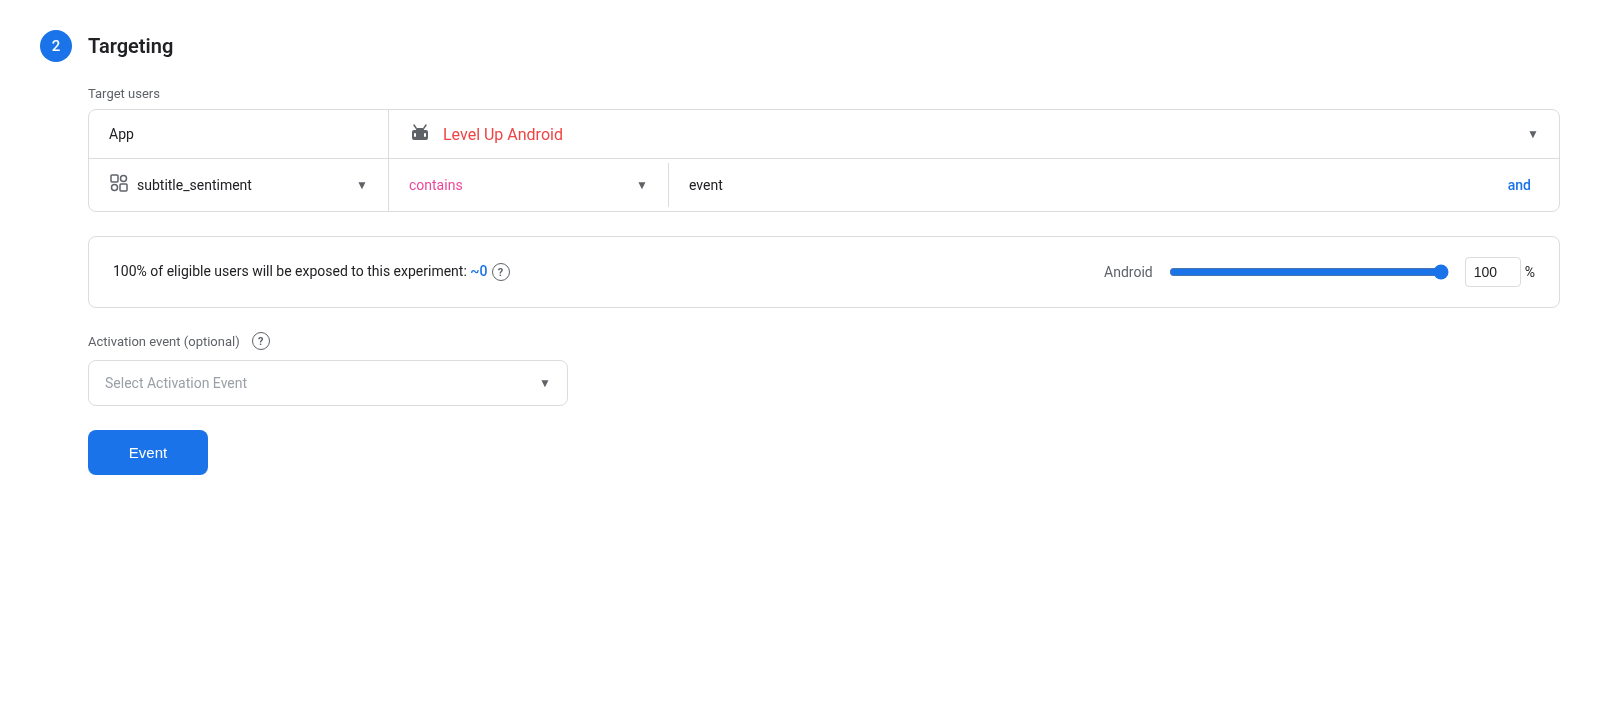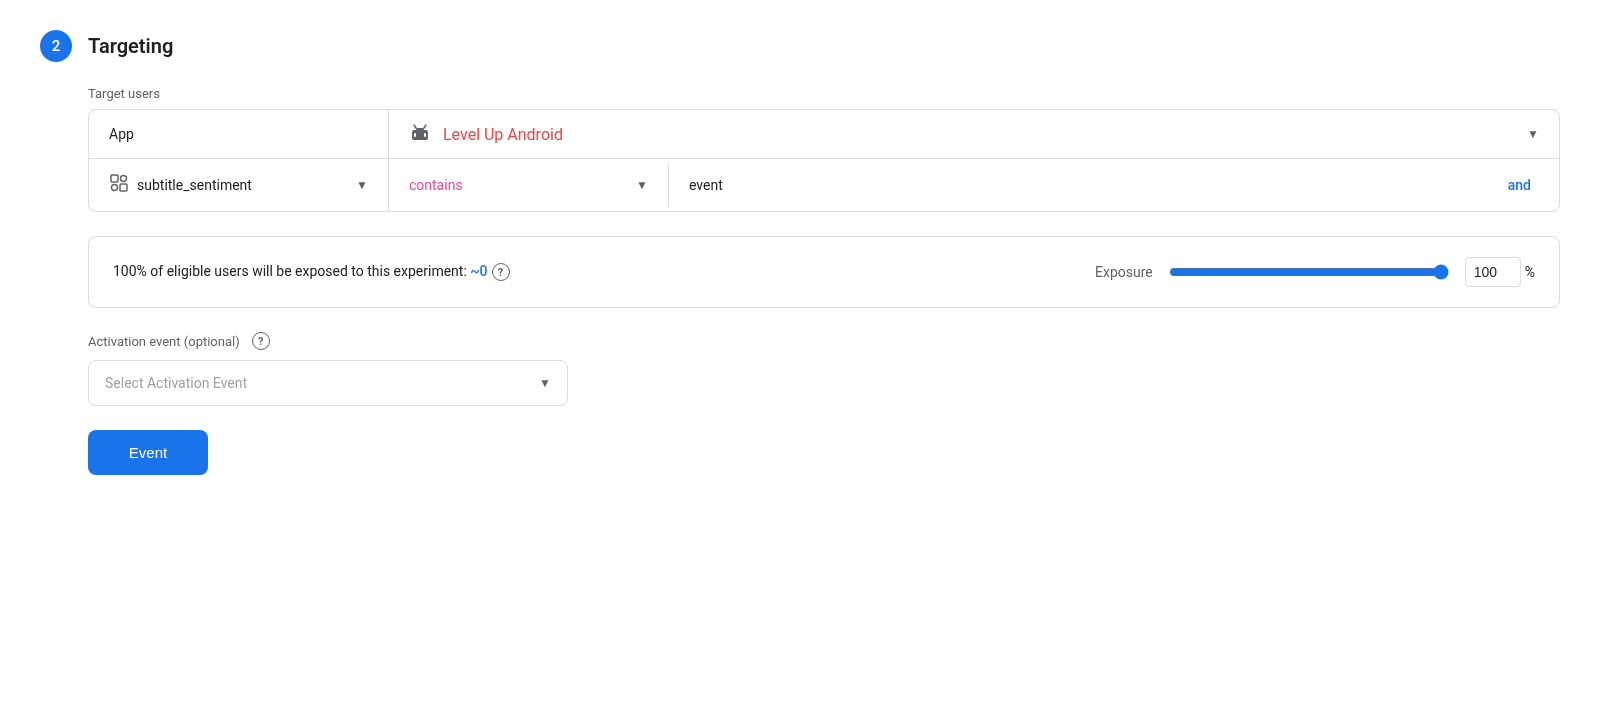--- a/index.html
+++ b/index.html
@@ -318,21 +318,21 @@
           </div>
         </div>
       </div>
     </div>
 
     <div class="exposure-card">
       <div class="exposure-text">
         <span>100% of eligible users will be exposed to this experiment: </span><span class="exposure-count">~0</span><span class="help-icon">?</span>
       </div>
       <div class="exposure-controls">
-        <span class="exposure-label">Exposure</span>
+        <span class="exposure-label">Android</span>
         <input type="range" min="0" max="100" value="100" style="width: 280px; accent-color: rgb(26, 115, 232); cursor: pointer;">
         <div class="exposure-value-box">
           <input type="number" class="exposure-input" value="100" style="">
           <span class="percent-label">%</span>
         </div>
       </div>
     </div>
 
     <div class="activation-section">
       <div class="activation-label-row">

